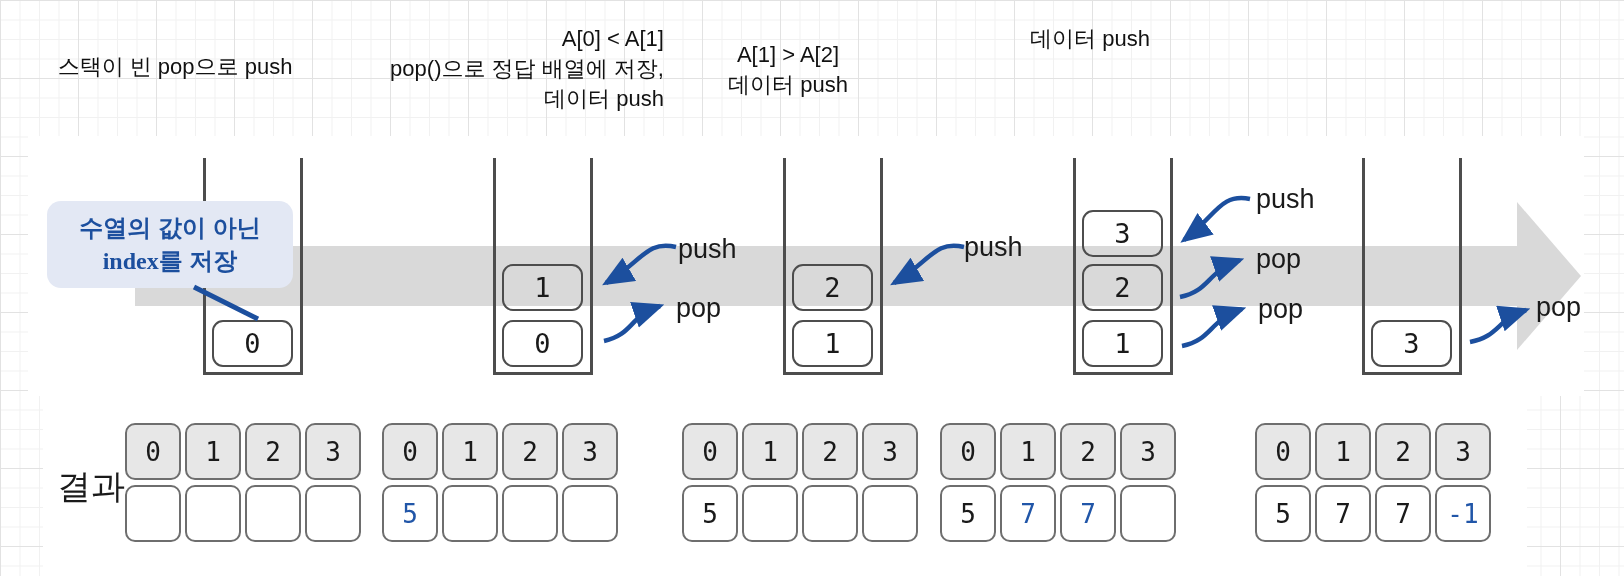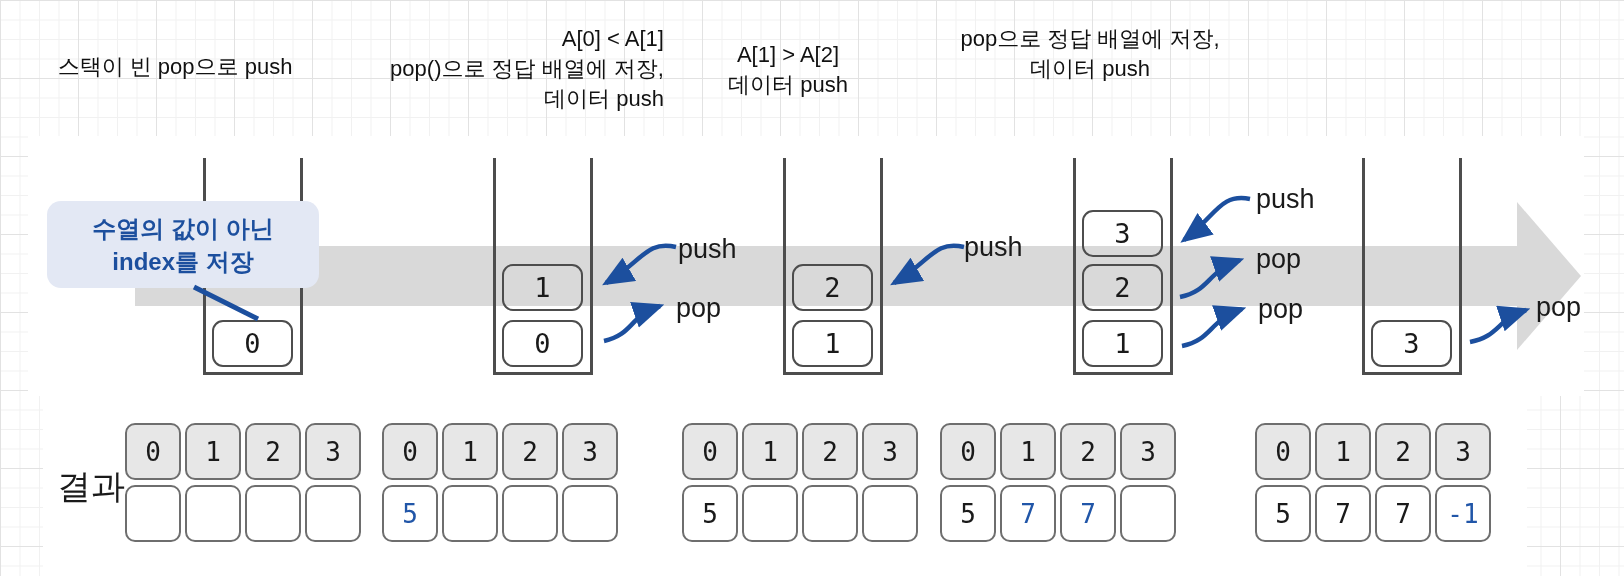--- a/index.html
+++ b/index.html
@@ -38,25 +38,25 @@
     display:flex;align-items:center;justify-content:center;
     font-family:"DejaVu Sans Mono",monospace;font-size:27px;color:#1a1a1a;}
   .slot-bottom{top:162px;}
   .slot-mid{top:106px;}
   .slot-top{top:52px;}
 
   
   .action-label{position:absolute;font-size:27px;line-height:1;color:#1a1a1a;}
 
   
-  .callout{position:absolute;left:47px;top:201px;width:272px;height:87px;
+  .callout{position:absolute;left:47px;top:201px;width:246px;height:87px;
     background:#e3e8f4;border-radius:14px;
     display:flex;flex-direction:column;align-items:center;justify-content:center;
     color:#1c4f9e;font-size:24px;font-weight:600;line-height:33px;}
-  .callout .code{font-family:Liberation Sans, sans-serif;font-weight:600;}
+  .callout .code{font-family:Liberation Serif, serif;font-weight:600;}
 
   
   .arrows{position:absolute;left:0;top:0;width:1624px;height:576px;pointer-events:none;}
 
   
   .result-label{position:absolute;left:57px;top:464px;font-size:34px;color:#1a1a1a;}
   .array-group{position:absolute;top:423px;}
   .array-row{display:flex;gap:4px;}
   .array-row.values{margin-top:5px;}
   .acell{width:56px;height:57px;box-sizing:border-box;border:2px solid #6e6e6e;border-radius:10px;
@@ -83,21 +83,20 @@
   <div class="top-label" style="left:527px;top:24px;text-align:right;">
     <div>A[0] &lt; A[1]</div>
     <div>pop()으로 정답 배열에 저장,</div>
     <div>데이터 push</div>
   </div>
   <div class="top-label" style="left:788px;top:40px;">
     <div>A[1] &gt; A[2]</div>
     <div>데이터 push</div>
   </div>
   <div class="top-label" style="left:1090px;top:24px;">
-    <div>pop으로 정답 배열에 저장,</div>
     <div>데이터 push</div>
   </div>
 
   <div class="stack" style="left:203px;">
     <div class="stack-cell slot-bottom">0</div>
   </div>
   <div class="stack" style="left:493px;">
     <div class="stack-cell slot-mid">1</div>
     <div class="stack-cell slot-bottom">0</div>
   </div>

